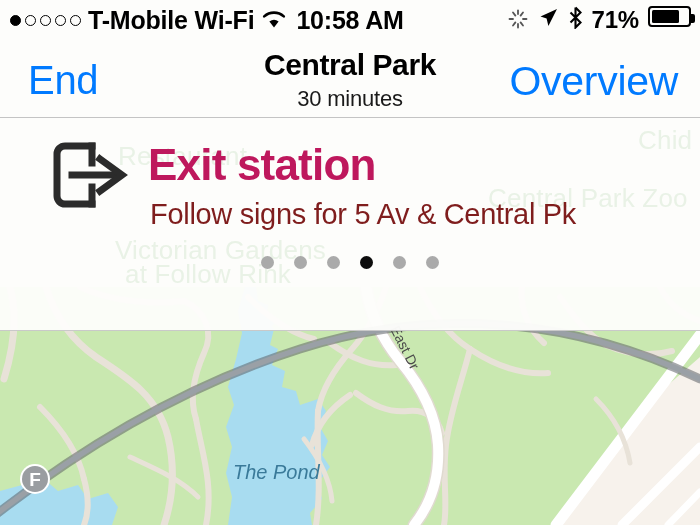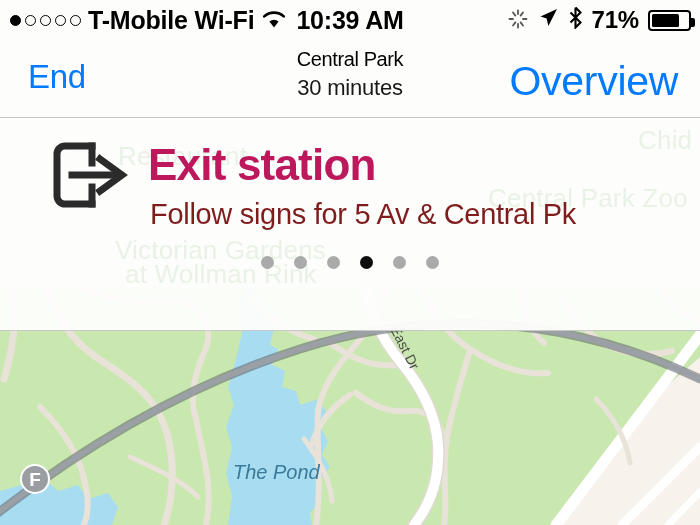--- a/index.html
+++ b/index.html
@@ -18,43 +18,43 @@
     z-index:40; background:transparent;
   }
   #status-left { display:flex; align-items:center; gap:7px; padding-left:10px; }
   .sig-dots { display:flex; align-items:center; gap:4px; }
   .sig-dot { width:11px; height:11px; border-radius:50%; border:1.7px solid #000; }
   .sig-dot.on { background:#000; }
   #carrier-name { font-size:25px; font-weight:bold; }
   #wifi-icon { display:block; }
   #status-center { position:absolute; left:0; right:0; text-align:center; }
   #clock { font-size:25px; font-weight:bold; }
-  #status-right { margin-left:auto; display:flex; align-items:center; gap:9px; padding-right:9px; }
+  #status-right { margin-left:auto; display:flex; align-items:flex-start; gap:9px; padding-right:9px; }
   #battery-pct { font-size:24px; font-weight:bold; }
   #battery-icon { position:relative; width:43px; height:21px; border:2.3px solid #000; border-radius:4px; }
   #battery-fill { position:absolute; left:2px; top:2px; bottom:2px; width:68%; background:#000; border-radius:1.5px; }
   #battery-cap { position:absolute; right:-6px; top:6px; width:4px; height:9px; background:#000; border-radius:0 2px 2px 0; }
 
   
   #nav-bar {
     position:absolute; left:0; top:40px; width:700px; height:78px;
     z-index:30; background:transparent;
   }
   #end-button {
     position:absolute; left:28px; top:18px;
-    color:#007aff; font-size:33px; font-weight:400; letter-spacing:-0.3px;
+    color:#007aff; font-size:40px; font-weight:400; letter-spacing:-0.3px;
     cursor:pointer;
   }
   #overview-button {
     position:absolute; right:22px; top:18px;
     color:#007aff; font-size:41px; font-weight:400; letter-spacing:-0.3px;
     cursor:pointer;
   }
   #nav-title-block { position:absolute; left:0; right:0; top:8px; text-align:center; }
-  #route-title { font-size:20px; font-weight:normal; color:#000; letter-spacing:-0.4px; line-height:1.1; }
+  #route-title { font-size:30px; font-weight:bold; color:#000; letter-spacing:-0.4px; line-height:1.1; }
   #route-subtitle { font-size:22px; font-weight:400; color:#1a1a1a; margin-top:5px; letter-spacing:-0.2px; }
   #nav-separator { position:absolute; left:0; bottom:0; width:700px; height:1.5px; background:#c4c4c4; }
 
   
   #instruction-banner {
     position:absolute; left:0; top:119px; width:700px; height:212px;
     z-index:30; background:rgba(253,253,251,0.965);
     overflow:hidden;
   }
   #banner-ghost-layer { position:absolute; inset:0; pointer-events:none; }
@@ -178,21 +178,21 @@
       </g>
     </svg>
   </div>
 
   <div id="instruction-banner">
     <div id="banner-ghost-layer">
       <div class="ghost-label" style="left:118px;top:22px;">Restaurant</div>
       <div class="ghost-label" style="left:638px;top:6px;">Chid</div>
       <div class="ghost-label" style="left:115px;top:116px;">Victorian Gardens</div>
       <div class="ghost-label" style="left:488px;top:64px;">Central Park Zoo</div>
-      <div class="ghost-label" style="left:125px;top:140px;">at Wollman Rink</div>
+      <div class="ghost-label" style="left:125px;top:140px;">at Follow Rink</div>
     </div>
     <div id="banner-bottom-line"></div>
   </div>
 
   <div id="exit-icon">
     <svg width="78" height="68" viewBox="0 0 78 68" xmlns="http://www.w3.org/2000/svg">
       <path d="M40,5 L13,5 A8,8 0 0 0 5,13 L5,55 A8,8 0 0 0 13,63 L40,63" stroke="#2b2b2b" stroke-width="7" fill="none" stroke-linecap="square"></path>
       <path d="M40,5 L40,22" stroke="#2b2b2b" stroke-width="7" fill="none" stroke-linecap="square"></path>
       <path d="M40,46 L40,63" stroke="#2b2b2b" stroke-width="7" fill="none" stroke-linecap="square"></path>
       <path d="M20,34 L64,34" stroke="#2b2b2b" stroke-width="7" fill="none" stroke-linecap="square"></path>
@@ -235,21 +235,21 @@
       <span id="wifi-icon">
         <svg width="26" height="20" viewBox="0 0 26 20" xmlns="http://www.w3.org/2000/svg">
           <path d="M13 18.5 L8.4 12.6 A7.6 7.6 0 0 1 17.6 12.6 Z" fill="#000"></path>
           <path d="M3.2 7.4 A14.6 14.6 0 0 1 22.8 7.4" stroke="#000" stroke-width="2.6" fill="none" stroke-linecap="round"></path>
           <path d="M6.6 11.4 A9.8 9.8 0 0 1 19.4 11.4" stroke="#000" stroke-width="2.4" fill="none" stroke-linecap="round" opacity="0"></path>
         </svg>
       </span>
     </div>
 
     <div id="status-center">
-      <span id="clock">10:39 AM</span>
+      <span id="clock">10:58 AM</span>
     </div>
 
     <div id="status-right">
       <span>
         <svg width="20" height="20" viewBox="0 0 20 20" xmlns="http://www.w3.org/2000/svg">
           <g stroke="#555" stroke-width="1.8" stroke-linecap="round">
             <line x1="10" y1="1.5" x2="10" y2="5"></line>
             <line x1="15" y1="3.5" x2="12.6" y2="6.6"></line>
             <line x1="18.5" y1="10" x2="15" y2="10"></line>
             <line x1="15" y1="16.5" x2="12.6" y2="13.4"></line>

